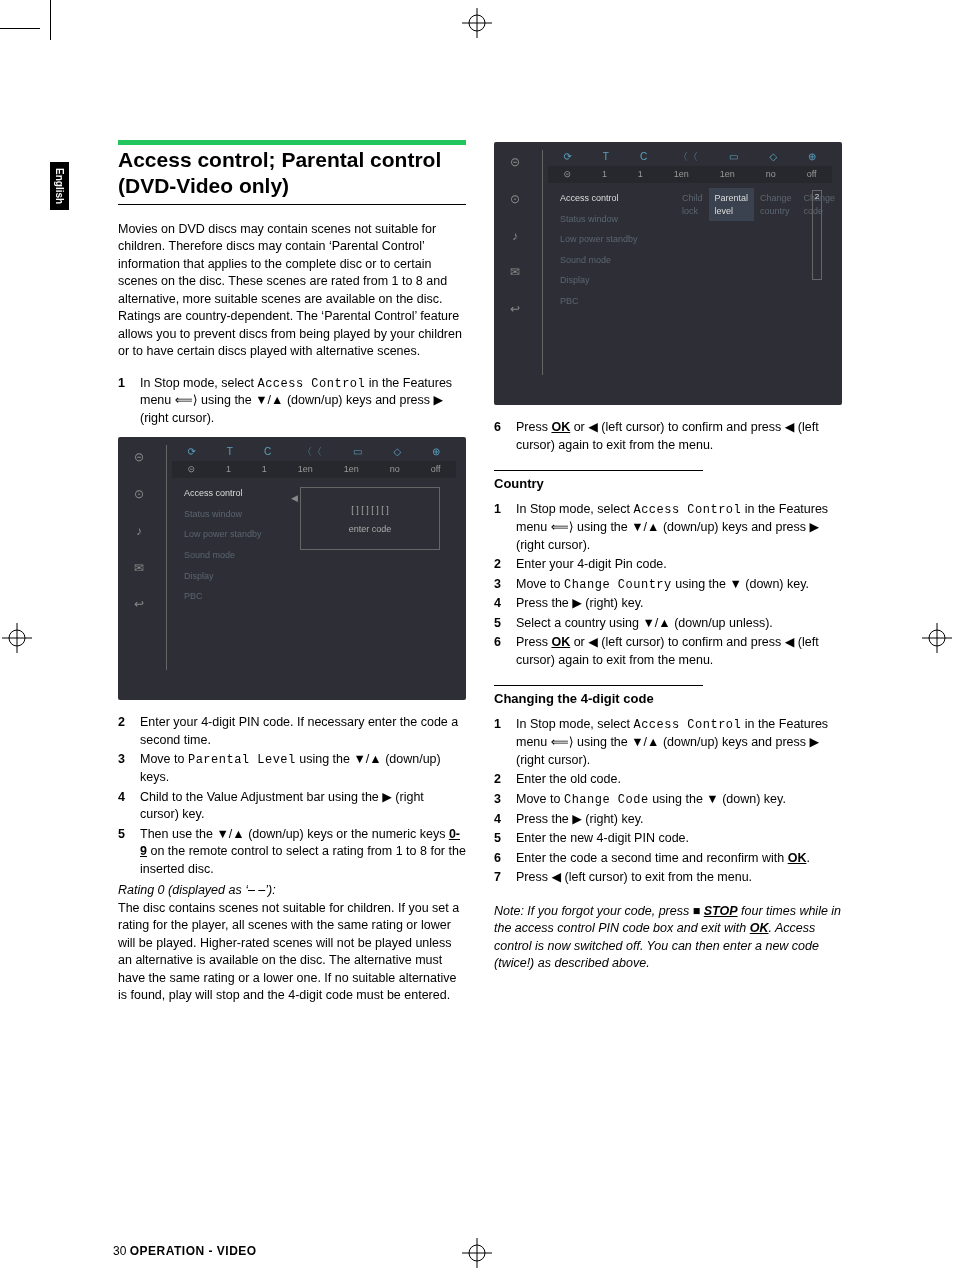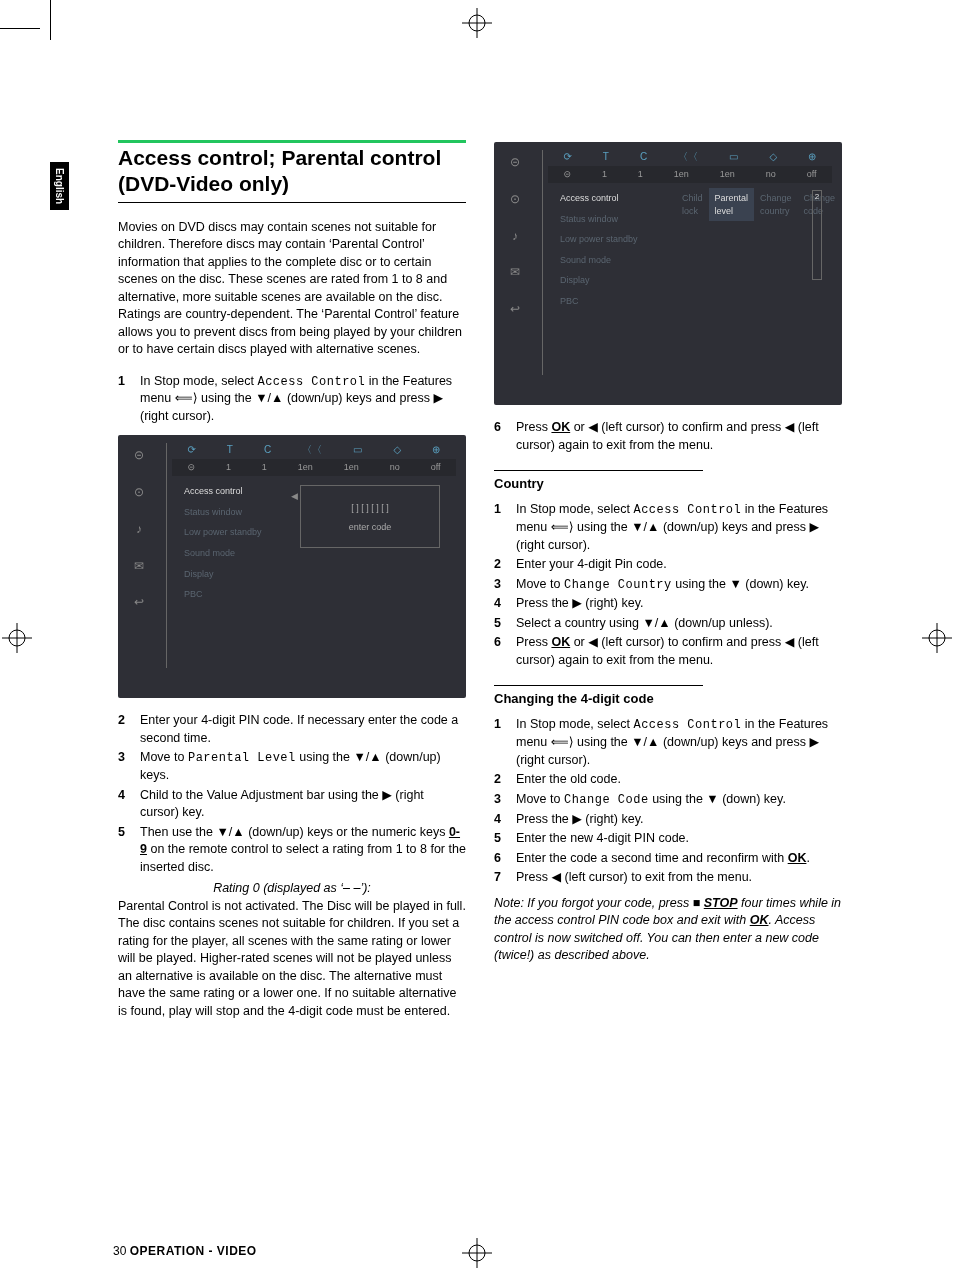--- a/index.html
+++ b/index.html
@@ -49,40 +49,40 @@
     left: 118px;
     right: 112px;
     bottom: 70px;
     display: flex;
     gap: 28px;
   }
   .col { flex: 1; min-width: 0; font-size: 12.5px; line-height: 1.4; }
   h1 {
     font-size: 21px;
     font-weight: bold;
-    border-top: 3px solid #22c55e;
+    border-top: 5px solid #22c55e;
     border-bottom: 1px solid #000;
     padding: 2px 0 4px 0;
     margin-bottom: 16px;
     line-height: 1.25;
   }
   h2 {
     font-size: 13px;
     font-weight: bold;
     border-top: 1px solid #000;
     padding-top: 4px;
     margin: 16px 0 8px 0;
   }
   h2.short { width: 60%; }
   .para { margin-bottom: 14px; }
   .step { display: flex; margin-bottom: 2px; }
   .step .num { font-weight: bold; width: 22px; flex: none; }
   .step .txt { flex: 1; }
-  .note { font-style: italic; margin-top: 8px; }
-  .italic { font-style: italic; text-align: center; }
+  .note { font-style: italic; margin-top: 16px; }
+  .italic { font-style: italic; }
   .osd { font-family: "Courier New", monospace; letter-spacing: 0.5px; font-size: 12px; }
   .bold { font-weight: bold; text-decoration: underline; }
 
   
   .shot {
     width: 100%;
     aspect-ratio: 344/260;
     background: #2e2f36;
     border-radius: 2px;
     margin: 10px 0 14px 0;
@@ -277,21 +277,20 @@
       <div class="txt">Child to the Value Adjustment bar using the ▶ (right cursor) key.</div>
     </div>
     <div class="step">
       <div class="num">5</div>
       <div class="txt">
         <span>Then use the ▼/▲ (down/up) keys or the numeric keys </span><span class="bold">0-9</span><span> on the remote control to select a rating from 1 to 8 for the inserted disc.</span>
       </div>
     </div>
 
     <p class="italic" style="margin-top:4px">Rating 0 (displayed as ‘– –’):</p>
-    <p>Parental Control is not activated. The Disc will be played in full.</p>
     <p>The disc contains scenes not suitable for children. If you set a rating for the player, all scenes with the same rating or lower will be played. Higher-rated scenes will not be played unless an alternative is available on the disc. The alternative must have the same rating or a lower one. If no suitable alternative is found, play will stop and the 4-digit code must be entered.</p>
   </div>
 
   <div class="col">
 
     <div class="shot" style="margin-top:2px">
       <div class="toprow">
         <span>⟳</span>
         <span>T</span>
         <span>C</span>

